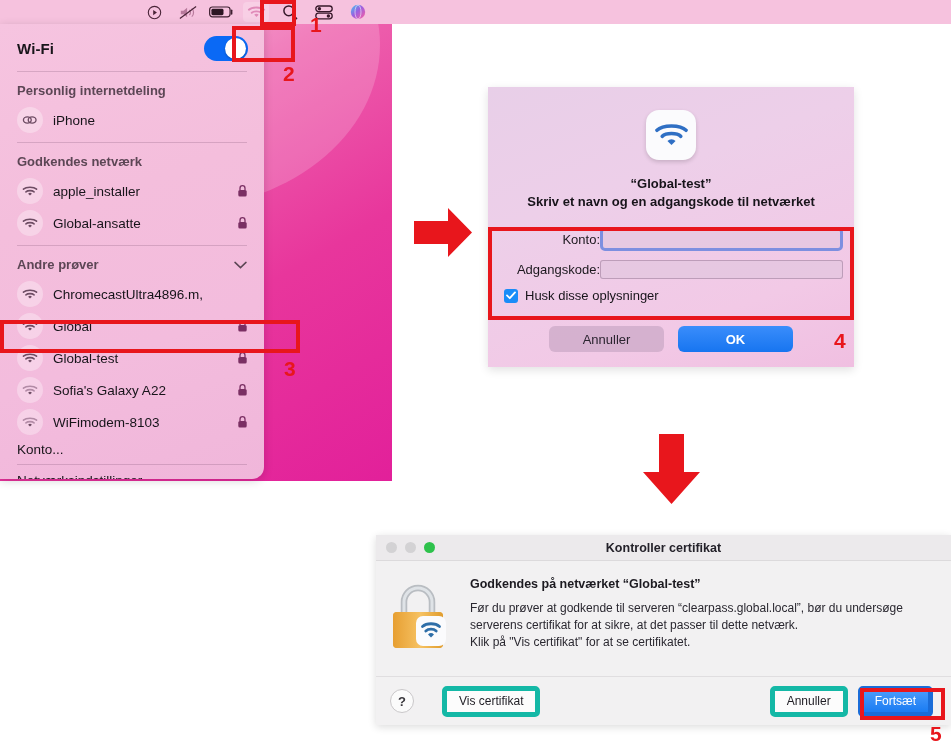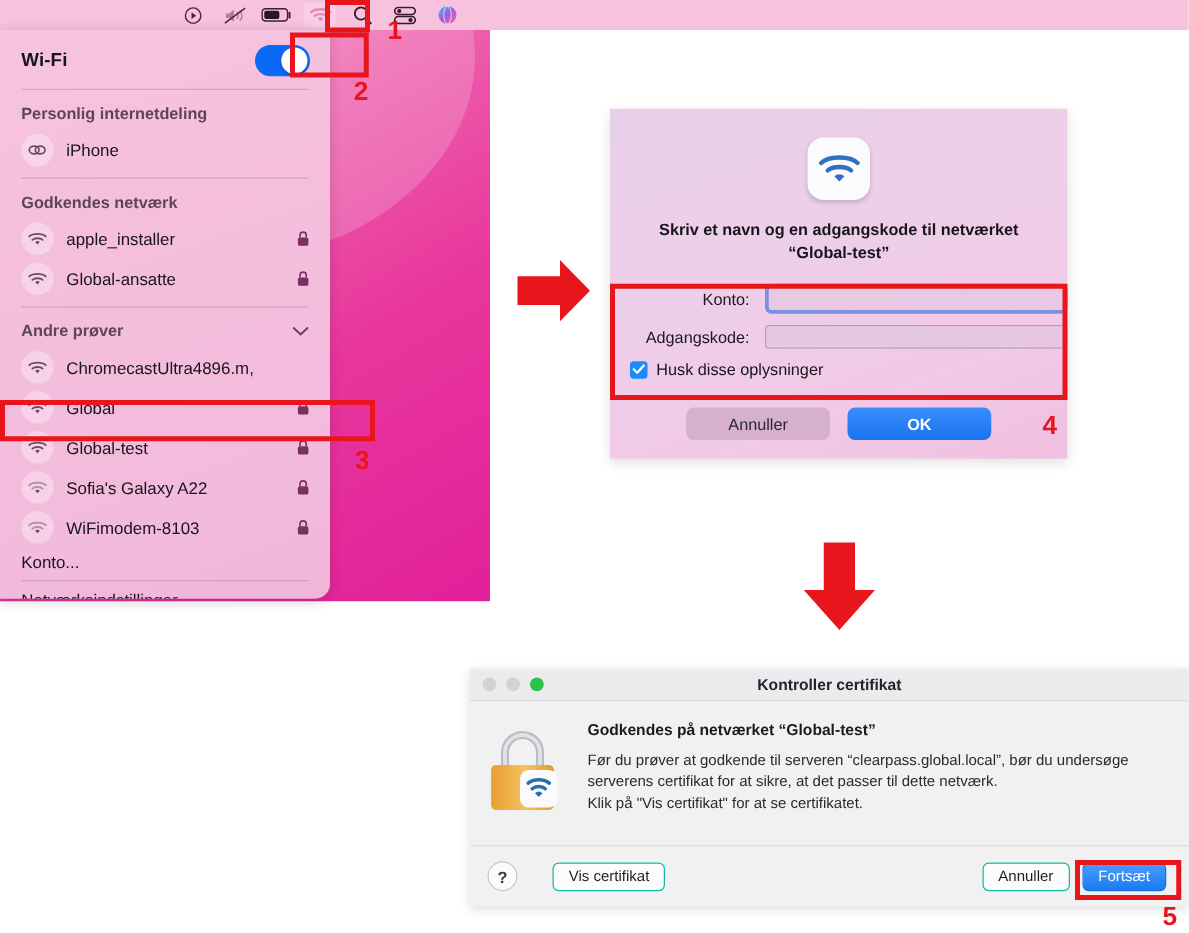--- a/index.html
+++ b/index.html
@@ -89,21 +89,21 @@
     width: 50px; height: 50px; border-radius: 13px; background: #fbfbfd;
     box-shadow: 0 2px 4px rgba(0,0,0,.16);
     display:flex; align-items:center; justify-content:center;
   }
   .pw-title {
     position:absolute; left: 24px; right: 24px; top: 88px;
     text-align:center; font-size: 13px; font-weight: 700; color:#17141a; line-height:1.35;
   }
   .pw-fields { position:absolute; left: 0; right:0; top: 140px; }
   .fld-row { display:flex; align-items:center; margin-bottom: 9px; }
-  .fld-row .lbl { width: 112px; text-align:right; font-size: 13px; color:#1c181e; padding-right: 12px; }
+  .fld-row .lbl { width: 112px; text-align:right; font-size: 13px; color:#1c181e; padding-right: 0; }
   .fld-row .inp {
     height: 19px; width: 243px; background: rgba(226,198,223,0.72);
     border: 1px solid rgba(120,90,120,0.38); border-radius: 3px; box-sizing: border-box;
   }
   .fld-row .inp.focus {
     border: 3px solid #7d8fe0; background: rgba(226,198,223,0.62);
     height: 24px; border-radius: 5px;
   }
   .cb-row { display:flex; align-items:center; padding-left: 16px; margin-top: 3px; }
   .cbox {
@@ -150,21 +150,21 @@
     position:absolute; left:0; right:0; bottom: 0; height: 48px;
     display:flex; align-items:center; padding: 0 14px; box-sizing:border-box;
   }
   .help-btn {
     width: 22px; height: 22px; border-radius: 50%;
     background:#fbfbfb; border:1px solid #c9c7c9;
     display:flex; align-items:center; justify-content:center;
     font-size: 13px; font-weight: 700; color:#39373c;
   }
   .wbtn {
-    height: 21px; border-radius: 5px; background:#fcfcfc; border:1px solid #14b8a6;
+    height: 21px; border-radius: 5px; background:#fcfcfc; border:5px solid #14b8a6;
     display:flex; align-items:center; justify-content:center;
     font-size: 12px; color:#1f1d24; padding: 0 12px;
   }
   .wbtn.blue {
     background: linear-gradient(180deg,#4a9bfc 0%, #1a7cf2 100%);
     border-color:#1a6cd8; color:#fff;
   }
   .cert-divider { position:absolute; left:0; right:0; bottom:48px; height:1px; background:#e0dee0; }
 </style>
 </head>
@@ -409,22 +409,22 @@
   <div class="pw-dialog">
     <div class="pw-icon">
       <svg width="33" height="25" viewBox="0 0 34 25">
         <path d="M2 7.2 C8 1.2 26 1.2 32 7.2" fill="none" stroke="#2f6fc4" stroke-width="3.6" stroke-linecap="round"></path>
         <path d="M7.4 13.4 C11.4 9.6 22.6 9.6 26.6 13.4" fill="none" stroke="#2f6fc4" stroke-width="3.6" stroke-linecap="round"></path>
         <path d="M17 22.4 l-4.2-4.2 a6 6 0 0 1 8.4 0 Z" fill="#2f6fc4"></path>
       </svg>
     </div>
 
     <div class="pw-title">
+      <div>“Global-test”</div>
       <div>Skriv et navn og en adgangskode til netværket</div>
-      <div>“Global-test”</div>
     </div>
 
     <div class="pw-fields">
       <div class="fld-row">
         <span class="lbl">Konto:</span>
         <div class="inp focus"></div>
       </div>
       <div class="fld-row">
         <span class="lbl">Adgangskode:</span>
         <div class="inp"></div>

